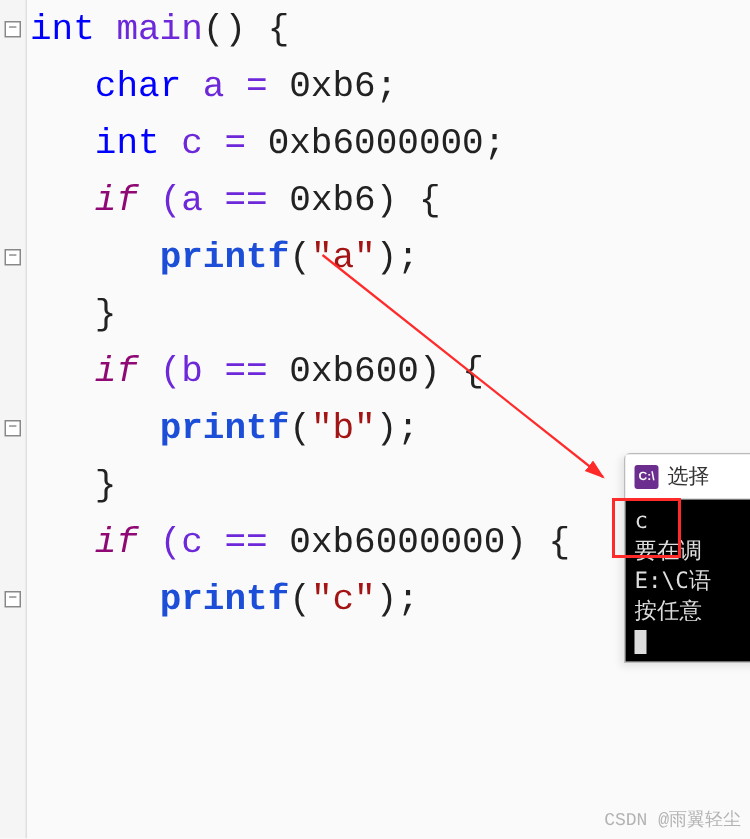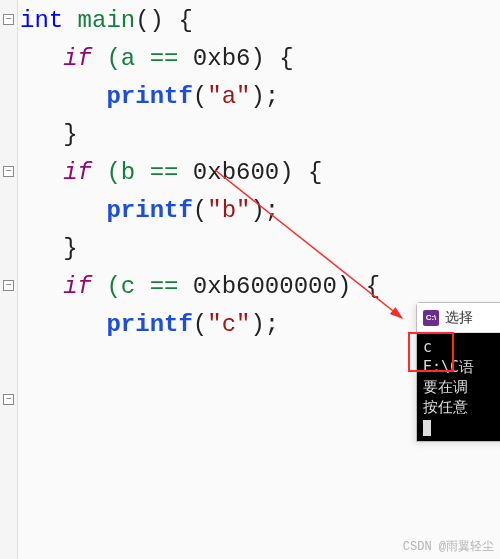--- a/index.html
+++ b/index.html
@@ -46,21 +46,21 @@
       left: 20px;
       top: 2px;
     }
     .line {
       height: 38px;
       line-height: 38px;
       white-space: pre;
     }
     .kw-type { color: #0000ff; }
     .kw-flow { color: #8f0874; font-style: italic; }
-    .ident { color: #15803d; }
+    .ident { color: #6d28d9; }
     .punct { color: #222222; }
     .num { color: #222222; }
     .str { color: #a31515; }
     .func { color: #1d4ed8; font-weight: bold; }
     .arrow {
       position: absolute;
       top: 0;
       left: 0;
       pointer-events: none;
     }
@@ -140,20 +140,22 @@
 
 <div class="editor">
   <div class="gutter">
       <div class="fold-icon" style="top: 14px;">−</div>
       <div class="fold-icon" style="top: 166px;">−</div>
       <div class="fold-icon" style="top: 280px;">−</div>
       <div class="fold-icon" style="top: 394px;">−</div>
     </div>
   <div class="code-area">
       <div class="line"><span class="kw-type">int </span><span class="ident">main</span><span class="punct">() {</span></div>
+      <div class="line">   <span class="kw-type">char </span><span class="ident">a = </span><span class="num">0xb6</span><span class="punct">;</span></div>
+      <div class="line">   <span class="kw-type">int </span><span class="ident">c = </span><span class="num">0xb6000000</span><span class="punct">;</span></div>
       <div class="line">   <span class="kw-flow">if </span><span class="ident">(a == </span><span class="num">0xb6</span><span class="punct">) {</span></div>
       <div class="line">      <span class="func">printf</span><span class="punct">(</span><span class="str">"a"</span><span class="punct">);</span></div>
       <div class="line">   <span class="punct">}</span></div>
       <div class="line">   <span class="kw-flow">if </span><span class="ident">(b == </span><span class="num">0xb600</span><span class="punct">) {</span></div>
       <div class="line">      <span class="func">printf</span><span class="punct">(</span><span class="str">"b"</span><span class="punct">);</span></div>
       <div class="line">   <span class="punct">}</span></div>
       <div class="line">   <span class="kw-flow">if </span><span class="ident">(c == </span><span class="num">0xb6000000</span><span class="punct">) {</span></div>
       <div class="line">      <span class="func">printf</span><span class="punct">(</span><span class="str">"c"</span><span class="punct">);</span></div>
     </div>
 </div>
@@ -165,18 +167,18 @@
     </marker>
   </defs>
   <line id="arrow-line" stroke="#ff2a2a" stroke-width="1.5" marker-end="url(#ah)" x1="215" y1="170" x2="402" y2="318"></line>
 </svg>
 
 <div class="console-window">
   <div class="titlebar">
     <span class="tb-icon">C:\</span>
     <span>选择</span>
   </div>
-  <div class="console-body"><span class="cline">c</span><span class="cline">E:\C语</span><span class="cline">要在调</span><span class="cline">按任意</span><span class="console-cursor"></span></div>
+  <div class="console-body"><span class="cline">c</span><span class="cline">要在调</span><span class="cline">E:\C语</span><span class="cline">按任意</span><span class="console-cursor"></span></div>
 </div>
 
 <div class="red-box"></div>
 
 <div class="watermark">CSDN @雨翼轻尘</div>
 
 </body></html>

